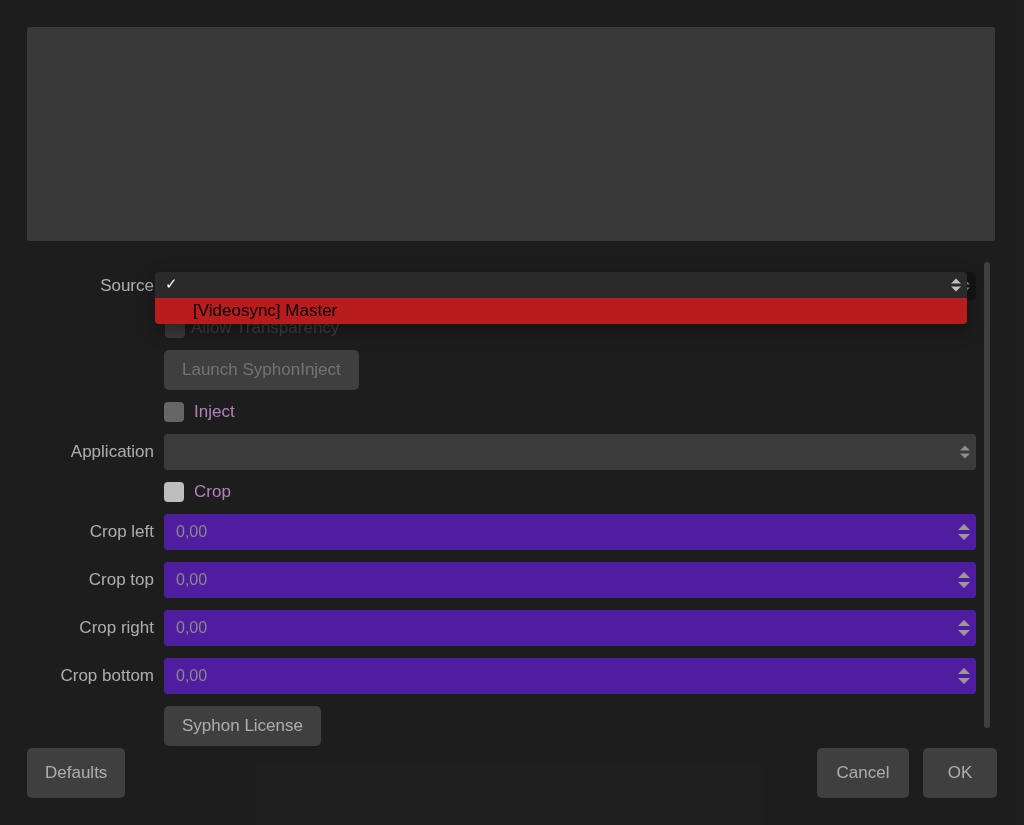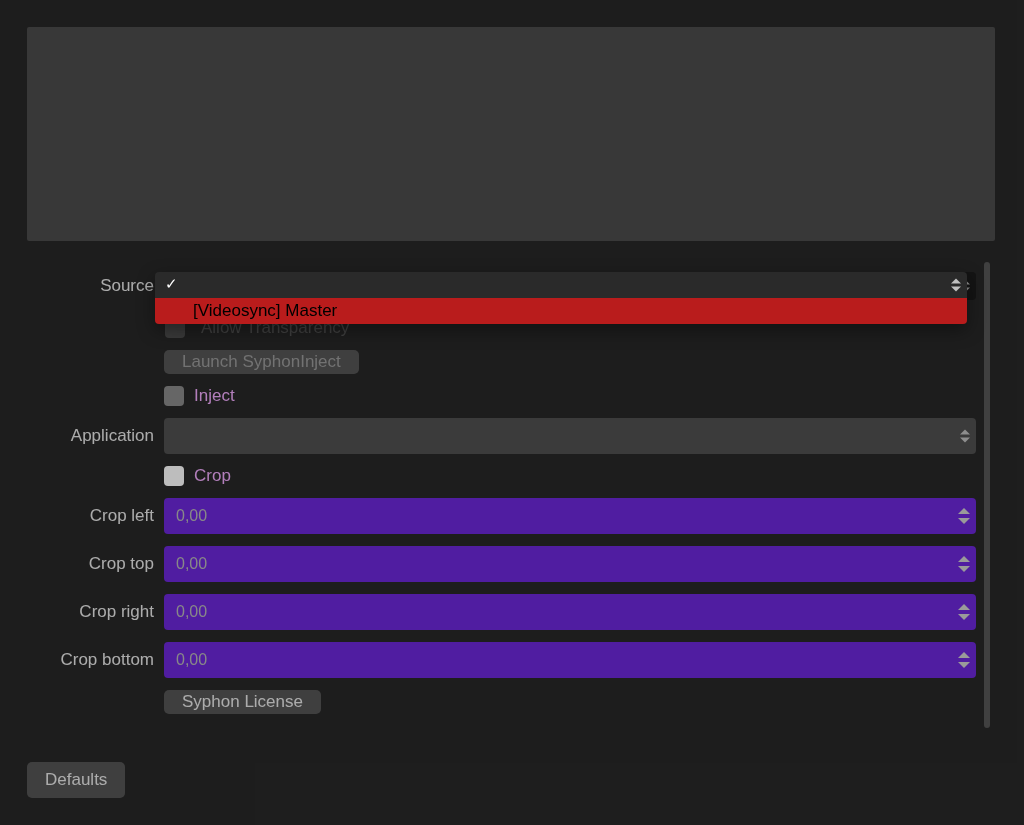--- a/index.html
+++ b/index.html
@@ -111,21 +111,21 @@
     flex-shrink: 0;
   }
   .checkbox.checked {
     background: #ffffff;
   }
   .check-label {
     font-size: 17px;
     color: #f0abfc;
   }
   .btn {
-    height: 24px;
+    height: 40px;
     padding: 0 18px;
     border: none;
     border-radius: 5px;
     background: #565656;
     color: #e8e8e8;
     font-size: 17px;
     display: inline-flex;
     align-items: center;
   }
   .btn.dim-text { color: #9a9a9a; }
@@ -198,21 +198,21 @@
     flex-direction: column;
   }
 
   
   .hidden-row {
     position: absolute;
     left: 165px;
     top: 318px;
     display: flex;
     align-items: center;
-    gap: 16px;
+    gap: 6px;
     z-index: 5;
     opacity: 0.55;
   }
   .hidden-row .checkbox { background:#6f6f6f; }
   .hidden-row .check-label { color:#7a7a7a; }
 
   .dialog-buttons {
     position: absolute;
     left: 27px;
     right: 27px;
@@ -221,21 +221,21 @@
     justify-content: space-between;
     align-items: center;
   }
   .dialog-buttons .right {
     display: flex;
     gap: 14px;
   }
   .dialog-buttons .btn {
     min-width: 74px;
     justify-content: center;
-    height: 36px;
+    height: 50px;
   }
 </style>
 </head>
 <body>
 
 <div class="root">
 
   <div class="preview-pane"></div>
 
   <div class="form-area">
@@ -348,20 +348,24 @@
         <button class="btn">Syphon License</button>
       </div>
     </div>
 
   </div>
 
   <div class="scrollbar"></div>
 
   <div class="dialog-buttons">
     <button class="btn">Defaults</button>
+    <div class="right">
+      <button class="btn" style="min-width:92px;">Cancel</button>
+      <button class="btn" style="min-width:74px;">OK</button>
+    </div>
   </div>
 
   <div class="overlay"></div>
 
   <div class="hidden-row">
     <div class="checkbox"></div>
     <span class="check-label">Allow Transparency</span>
   </div>
 
   <div class="dropdown">

